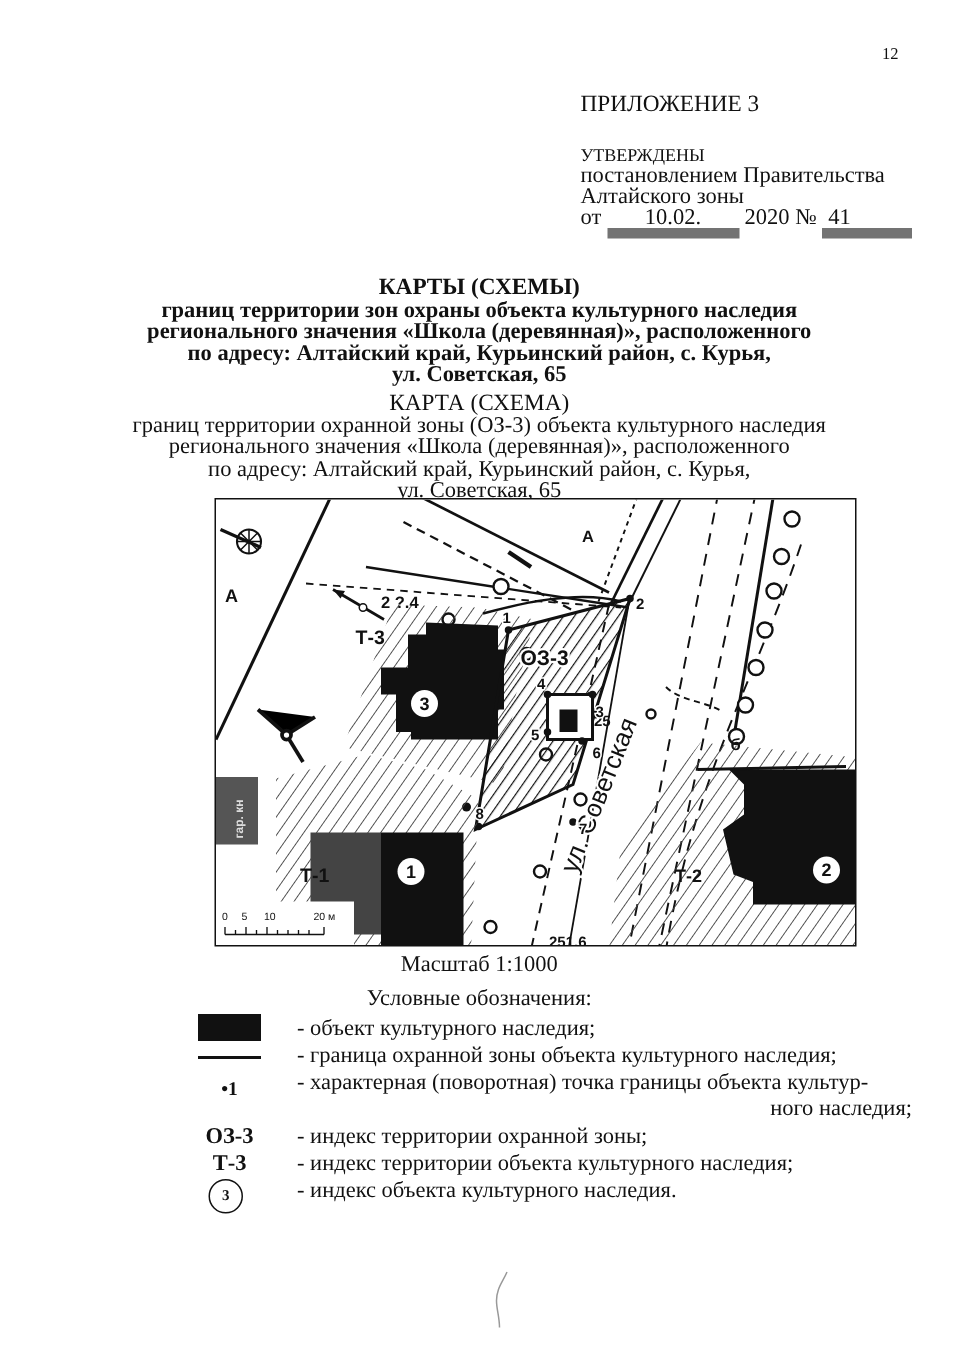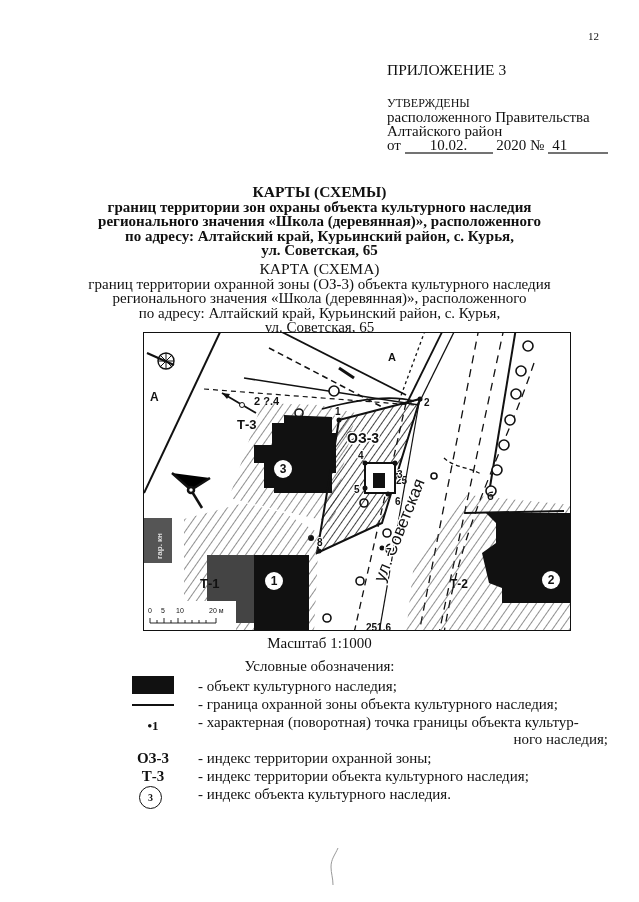--- a/index.html
+++ b/index.html
@@ -6,21 +6,21 @@
   body {
     width: 639px; height: 902px; position: relative; overflow: hidden;
     font-family: "Liberation Serif", "DejaVu Serif", serif; color: #111;
   }
   .abs { position: absolute; }
   .page-number { left: 588px; top: 30px; font-size: 11px; }
   .appendix { left: 387px; top: 61px; font-size: 15.5px; }
   .approved-block { left: 387px; top: 96px; font-size: 15px; line-height: 14px; }
   .approved-block .approved-title { font-size: 12px; }
   .date-line { white-space: nowrap; }
-  .fill { display: inline-block; border-bottom: 2px solid #737373; text-align: center; line-height: 13px; }
+  .fill { display: inline-block; border-bottom: 7px solid #737373; text-align: center; line-height: 13px; }
   .fill.date { width: 88px; }
   .fill.num { width: 56px; text-align: left; padding-left: 4px; }
 
   .title-block { left: 0; width: 639px; text-align: center; font-size: 15px; line-height: 14.6px; }
   .title-block .heading { font-size: 15.5px; }
   .tb1 { top: 185px; font-weight: bold; }
   .tb2 { top: 262px; }
 
   .map-frame { left: 143px; top: 332px; width: 428px; height: 299px; border: 1.5px solid #111; box-sizing: border-box; overflow: hidden; background: #fff; }
   .map-frame svg { display: block; }
@@ -42,22 +42,22 @@
   .signature { left: 327px; top: 845px; }
 </style>
 </head>
 <body>
 
 <div class="abs page-number">12</div>
 <div class="abs appendix">ПРИЛОЖЕНИЕ 3</div>
 
 <div class="abs approved-block">
   <div class="approved-title">УТВЕРЖДЕНЫ</div>
-  <div>расположенного Правительства</div>
-  <div>Алтайского район</div>
+  <div>постановлением Правительства</div>
+  <div>Алтайского зоны</div>
   <div class="date-line">
     <span>от</span>
     <span class="fill date">10.02.</span>
     <span>2020</span>
     <span>№</span>
     <span class="fill num">41</span>
   </div>
 </div>
 
 <div class="abs title-block tb1">

